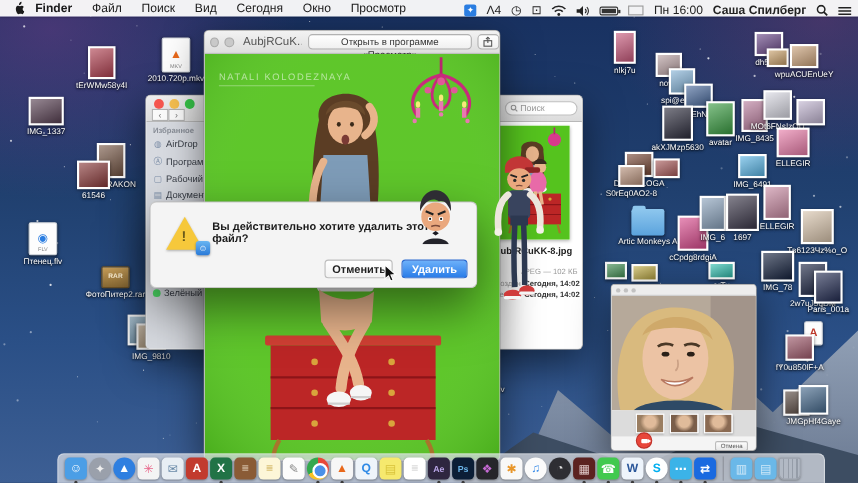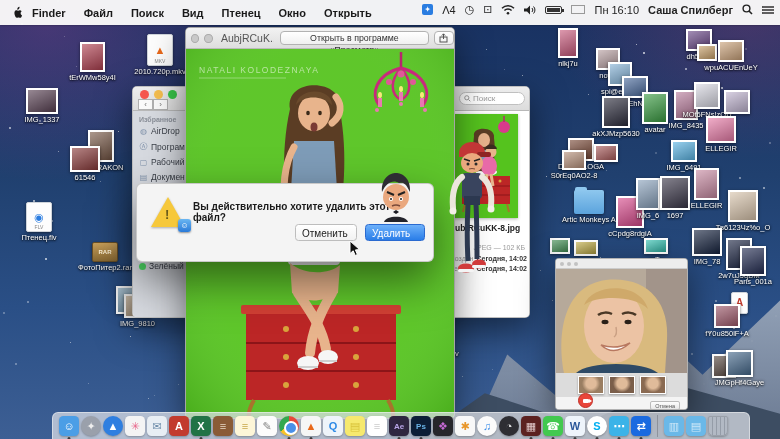--- a/index.html
+++ b/index.html
@@ -28,24 +28,24 @@
   .filedoc{position:relative;width:100%;height:100%;background:#fdfdfd;border:1px solid #cfd4da;border-radius:2px;
     box-shadow:0 1px 3px rgba(0,0,0,.5);display:flex;align-items:center;justify-content:center;}
   .filedoc .emblem{font-size:11px;line-height:1;}
   .filedoc .ext{position:absolute;bottom:1px;left:0;right:0;text-align:center;font-size:5px;color:#888;}
   .folder{width:100%;height:100%;background:linear-gradient(180deg,#8ec7ee,#5ba3dd);border-radius:2px;position:relative;
     box-shadow:0 1px 3px rgba(0,0,0,.5);}
   .folder:before{content:"";position:absolute;top:-3px;left:1px;width:40%;height:4px;background:#8ec7ee;border-radius:2px 2px 0 0;}
   .archive{width:100%;height:100%;background:linear-gradient(180deg,#c9a05a,#8a6a34);border:1px solid #6a5026;border-radius:2px;
     display:flex;align-items:center;justify-content:center;color:#fff3d8;font-size:6px;font-weight:bold;box-shadow:0 1px 3px rgba(0,0,0,.5);}
   
-  #menubar{position:absolute;left:0;top:0;width:780px;height:25px;z-index:25;background:rgba(249,249,249,.97);
+  #menubar{position:absolute;left:0;top:0;width:780px;height:15px;z-index:25;background:rgba(249,249,249,.97);
     display:flex;align-items:center;font-size:11px;color:#1a1a1a;box-shadow:0 0 2px rgba(0,0,0,.4);}
   #menu-items{display:flex;align-items:center;gap:0;}
-  .mitem{padding:0 9px;font-weight:bold;}
+  .mitem{padding:0 9px;}
   .mitem.b{font-weight:bold;}
   #apple-logo{margin-left:12px;display:flex;align-items:center;}
   #status-items{position:absolute;right:6px;top:0;height:19px;display:flex;align-items:center;gap:9px;font-size:11px;}
   .sticon{display:flex;align-items:center;color:#222;}
   .blue-sq{width:11px;height:11px;border-radius:2px;background:#2a7de1;color:#fff;font-size:8px;display:flex;align-items:center;justify-content:center;}
   .battery{width:17px;height:8px;border:1px solid #333;border-radius:2px;position:relative;}
   .battery:before{content:"";position:absolute;inset:1px;background:#333;}
   .battery:after{content:"";position:absolute;right:-3px;top:2px;width:2px;height:3px;background:#333;}
   .flag{width:14px;height:9px;border:.5px solid #999;display:flex;flex-direction:column;}
   .flag div{flex:1;}
@@ -90,21 +90,21 @@
   
   #dialog{position:absolute;left:136px;top:183px;width:298px;height:79px;z-index:8;border-radius:6px;
     background:#f4f4f4;border:1px solid rgba(0,0,0,.18);box-shadow:0 18px 45px rgba(0,0,0,.5);}
   #dlg-icon{position:absolute;left:14px;top:13px;width:36px;height:32px;}
   #dlg-tri{position:absolute;left:0;top:0;width:0;height:0;border-left:17px solid transparent;border-right:17px solid transparent;
     border-bottom:30px solid #f6c83b;filter:drop-shadow(0 1px 1px rgba(0,0,0,.3));}
   #dlg-excl{position:absolute;left:14px;top:10px;font-size:13px;font-weight:bold;color:#6a5a1a;}
   #dlg-badge{position:absolute;right:-4px;bottom:-3px;width:13px;height:13px;border-radius:3px;background:linear-gradient(180deg,#6ab6f2,#2a7ad8);
     color:#fff;font-size:8px;display:flex;align-items:center;justify-content:center;box-shadow:0 1px 2px rgba(0,0,0,.4);}
   #dlg-msg{position:absolute;left:56px;right:8px;top:17px;font-size:10px;font-weight:bold;color:#1a1a1a;}
-  .dlg-btn{position:absolute;bottom:20px;height:17px;border-radius:3.5px;font-size:10px;text-align:left;line-height:16px;}
+  .dlg-btn{position:absolute;bottom:8px;height:17px;border-radius:3.5px;font-size:10px;text-align:center;line-height:16px;font-weight:bold;}
   #btn-cancel{right:76px;width:62px;background:linear-gradient(180deg,#fff,#f2f2f2);border:1px solid #bdbdbd;color:#222;}
   #btn-delete{right:8px;width:60px;background:linear-gradient(180deg,#6db1fa,#2a7de8);border:1px solid #2a6ad0;color:#fff;}
   
   #boy-head{position:absolute;left:376px;top:170px;z-index:10;}
   #boy-figure{position:absolute;left:444px;top:138px;z-index:9;}
   
   #video-win{position:absolute;left:555px;top:258px;width:133px;height:152px;z-index:7;background:#fff;border-radius:4px;overflow:hidden;
     border:1px solid rgba(0,0,0,.3);}
   #vw-titlebar{height:10px;background:#ededed;border-bottom:1px solid #ccc;display:flex;align-items:center;gap:3px;padding-left:4px;}
   .vw-dot{width:4px;height:4px;border-radius:50%;background:#c2c2c2;}
@@ -817,23 +817,23 @@
     <span id="apple-logo">
       <svg width="11" height="13" viewBox="0 0 14 17">
           <path fill="#1a1a1a" d="M9.6,0.9c-0.8,0.1-1.8,0.6-2.3,1.4C6.8,3,6.5,3.9,6.7,4.8c0.9,0,1.9-0.5,2.4-1.3C9.6,2.8,9.9,1.9,9.6,0.9z M12.6,13.3c-0.5,1.1-1.1,2.2-2,2.2c-0.9,0-1.2-0.5-2.3-0.5s-1.4,0.5-2.3,0.5c-0.9,0-1.6-1.2-2.1-2.3C2.9,11,2.7,8.5,3.3,7.2C3.8,6.2,4.7,5.6,5.7,5.6c0.9,0,1.5,0.5,2.2,0.5c0.7,0,1.2-0.5,2.2-0.5c0.9,0,1.8,0.5,2.3,1.3c-2,1.2-1.7,4.2,0.3,5.2C12.9,12.5,12.8,12.9,12.6,13.3z"></path>
         </svg>
     </span>
     <span id="menu-items">
         <span class="mitem b">Finder</span>
         <span class="mitem">Файл</span>
         <span class="mitem">Поиск</span>
         <span class="mitem">Вид</span>
-        <span class="mitem">Птенец</span>
+        <span class="mitem">Сегодня</span>
         <span class="mitem">Окно</span>
-        <span class="mitem">Открыть</span>
+        <span class="mitem">Просмотр</span>
       </span>
     <div id="status-items">
       <span class="sticon blue-sq">✦</span>
       <span class="sticon">Λ4</span>
       <span class="sticon">◷</span>
       <span class="sticon">⊡</span>
       <span class="sticon">
         <svg width="14" height="11" viewBox="0 0 14 11">
             <path d="M1,4.2 a8.5,8.5 0 0 1 12,0" fill="none" stroke="#222" stroke-width="1.5"></path>
             <path d="M3.4,6.6 a5,5 0 0 1 7.2,0" fill="none" stroke="#222" stroke-width="1.5"></path>
@@ -845,21 +845,21 @@
             <polygon points="0,3.5 3,3.5 6,0.5 6,9.5 3,6.5 0,6.5" fill="#222"></polygon>
             <path d="M8,3 a3,3 0 0 1 0,4 M9.5,1.5 a5,5 0 0 1 0,7" fill="none" stroke="#222" stroke-width="1"></path>
           </svg>
       </span>
       <span class="sticon battery"></span>
       <span class="sticon flag">
           <div style="background:#fff"></div>
           <div style="background:#2a50c8"></div>
           <div style="background:#d02a2a"></div>
         </span>
-      <span class="sticon">Пн 16:10</span>
+      <span class="sticon">Пн 16:00</span>
       <span class="sticon" style="font-weight:bold">Саша Спилберг</span>
       <span class="sticon">
         <svg width="11" height="11" viewBox="0 0 11 11">
             <circle cx="4.5" cy="4.5" r="3.4" fill="none" stroke="#222" stroke-width="1.4"></circle>
             <line x1="7" y1="7" x2="10" y2="10" stroke="#222" stroke-width="1.6"></line>
           </svg>
       </span>
       <span class="sticon">
         <svg width="12" height="10" viewBox="0 0 12 10">
             <line x1="0" y1="2" x2="12" y2="2" stroke="#222" stroke-width="1.4"></line>

